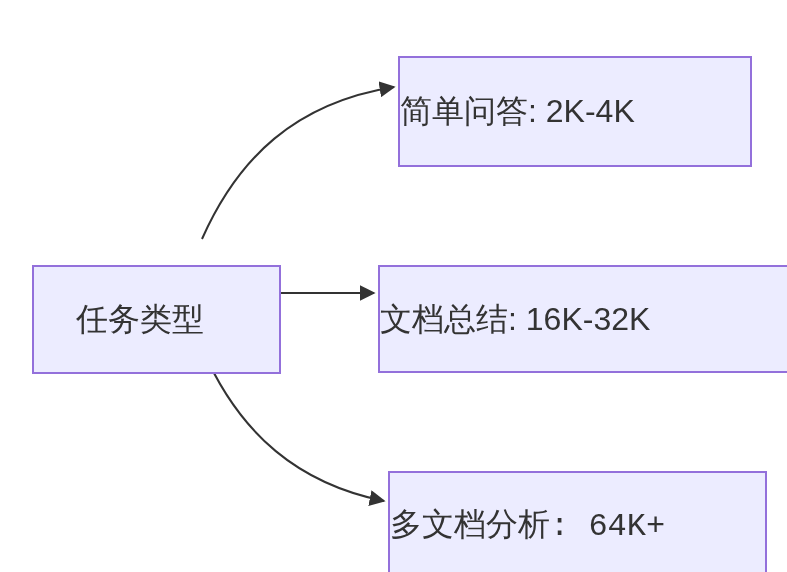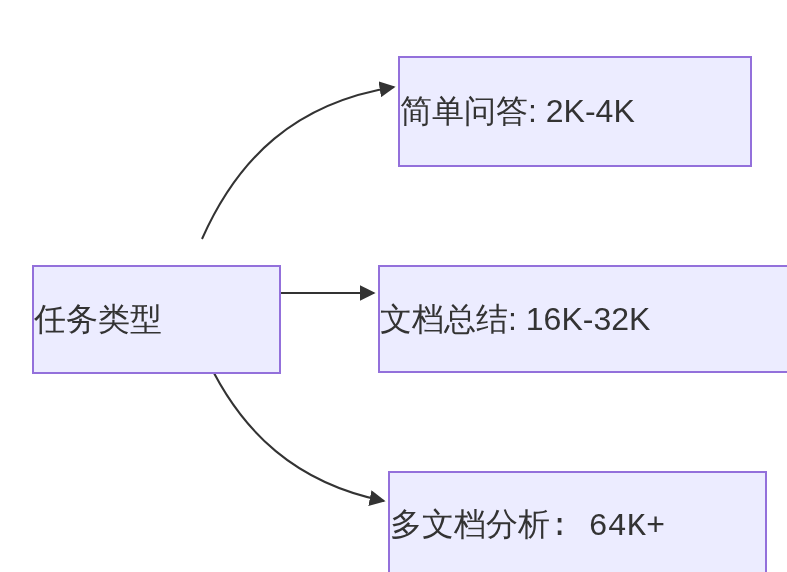--- a/index.html
+++ b/index.html
@@ -43,21 +43,21 @@
     justify-content: flex-start;
     background: var(--node-fill, #ECECFF);
     border: 2px solid var(--node-border, #9370DB);
     color: var(--text, #333333);
     font-size: 32px;
     line-height: 1.2;
     text-align: center;
     white-space: nowrap;
     margin-top: 26px;
   }
-  #node-root { left: 32px;  top: 239px; width: 249px; height: 109px; }
+  #node-root { left: 32px;  top: 239px; width: 249px; height: 109px; padding-left: 42px; }
   #node-b0   { left: 398px; top: 30px;  width: 354px; height: 111px; }
   #node-b1   { left: 378px; top: 239px; width: 447px; height: 108px; }
   #node-b2   { left: 388px; top: 445px; width: 379px; height: 112px; font-family: Liberation Mono, monospace; }
 </style>
 </head>
 <body>
 
 <div class="canvas">
 
   <svg class="edges-layer" viewBox="0 0 787 572" aria-hidden="true">

